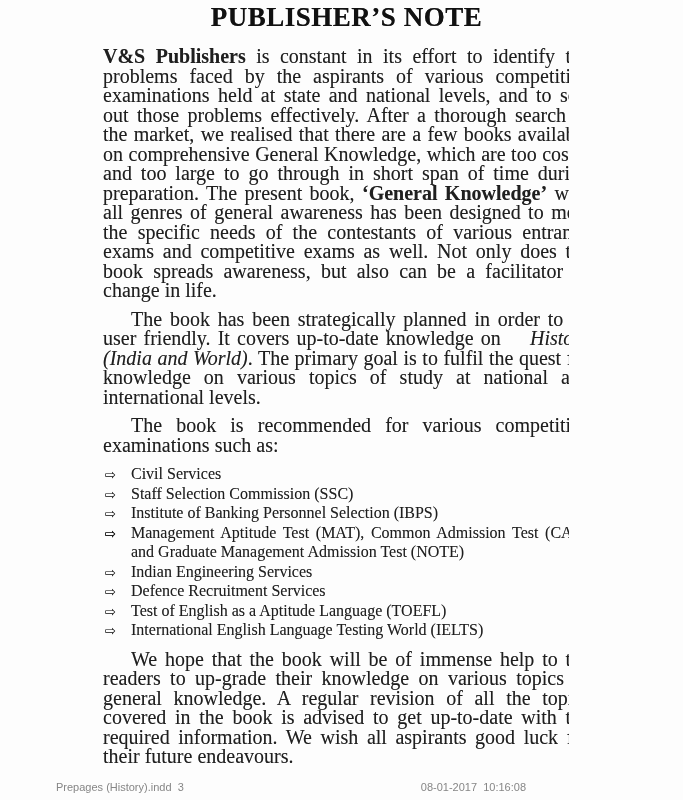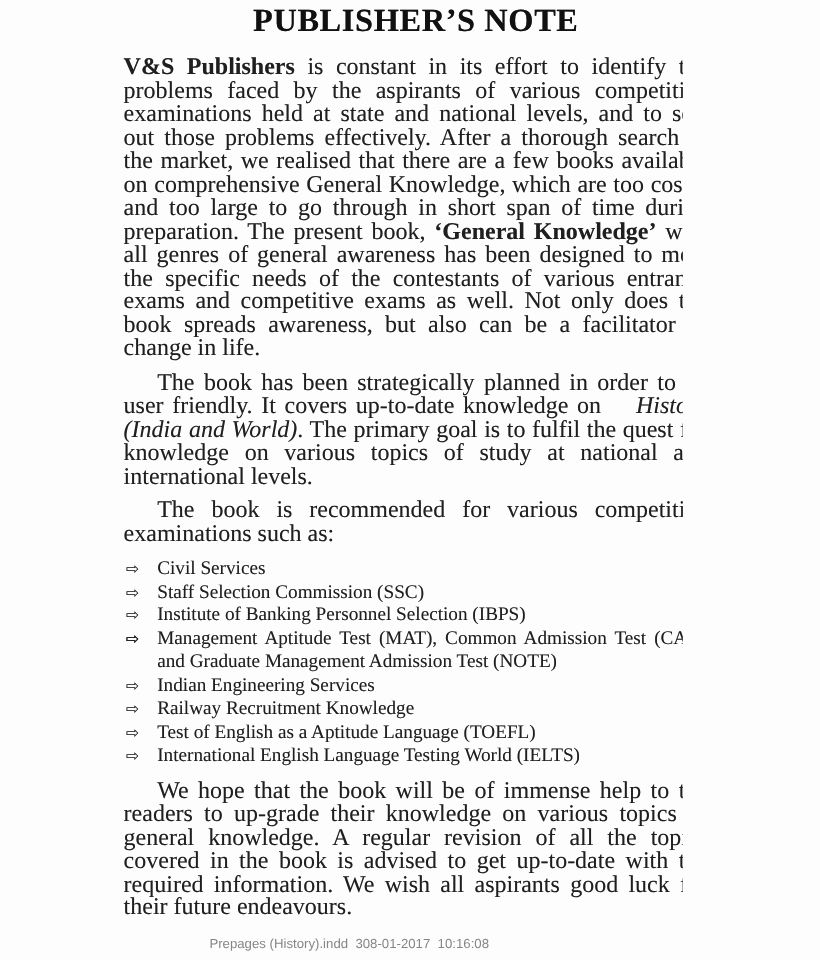--- a/index.html
+++ b/index.html
@@ -63,21 +63,21 @@
     font-family: "DejaVu Sans", sans-serif;
     font-size: 13px;
     color: #1f1f1f;
   }
   .footer {
     position: absolute;
     left: 0;
     right: 0;
     bottom: 7px;
     display: flex;
-    justify-content: center;
+    justify-content: space-between;
     padding: 0 43px 0 56px;
     font-family: "Liberation Sans", sans-serif;
     font-size: 11px;
     color: #868686;
   }
   .footer span { white-space: pre; }
 </style>
 </head>
 <body>
 
@@ -92,21 +92,21 @@
 
     <p class="para indent">The book is recommended for various competitive examinations such as:</p>
 
     <ul class="exam-list">
       <li class="exam-item"><span class="bullet">⇨</span><span>Civil Services</span></li>
       <li class="exam-item"><span class="bullet">⇨</span><span>Staff Selection Commission (SSC)</span></li>
       <li class="exam-item"><span class="bullet">⇨</span><span>Institute of Banking Personnel Selection (IBPS)</span></li>
       <li class="exam-item"><span class="bullet">⇨</span></li>
       <li class="exam-item"><span class="bullet">⇨</span><span>Management Aptitude Test (MAT), Common Admission Test (CAT), and Graduate Management Admission Test (NOTE)</span></li>
       <li class="exam-item"><span class="bullet">⇨</span><span>Indian Engineering Services</span></li>
-      <li class="exam-item"><span class="bullet">⇨</span><span>Railway Recruitment Knowledge</span></li>
+      <li class="exam-item"><span class="bullet">⇨</span><span>Defence Recruitment Services</span></li>
       <li class="exam-item"><span class="bullet">⇨</span><span>Test of English as a Aptitude Language (TOEFL)</span></li>
       <li class="exam-item"><span class="bullet">⇨</span><span>International English Language Testing World (IELTS)</span></li>
     </ul>
 
     <p class="para indent">We hope that the book will be of immense help to the readers to up-grade their knowledge on various topics of general knowledge. A regular revision of all the topics covered in the book is advised to get up-to-date with the required information. We wish all aspirants good luck for their future endeavours.</p>
 
   </div>
 
   <div class="footer">
     <span>Prepages (History).indd  3</span>

